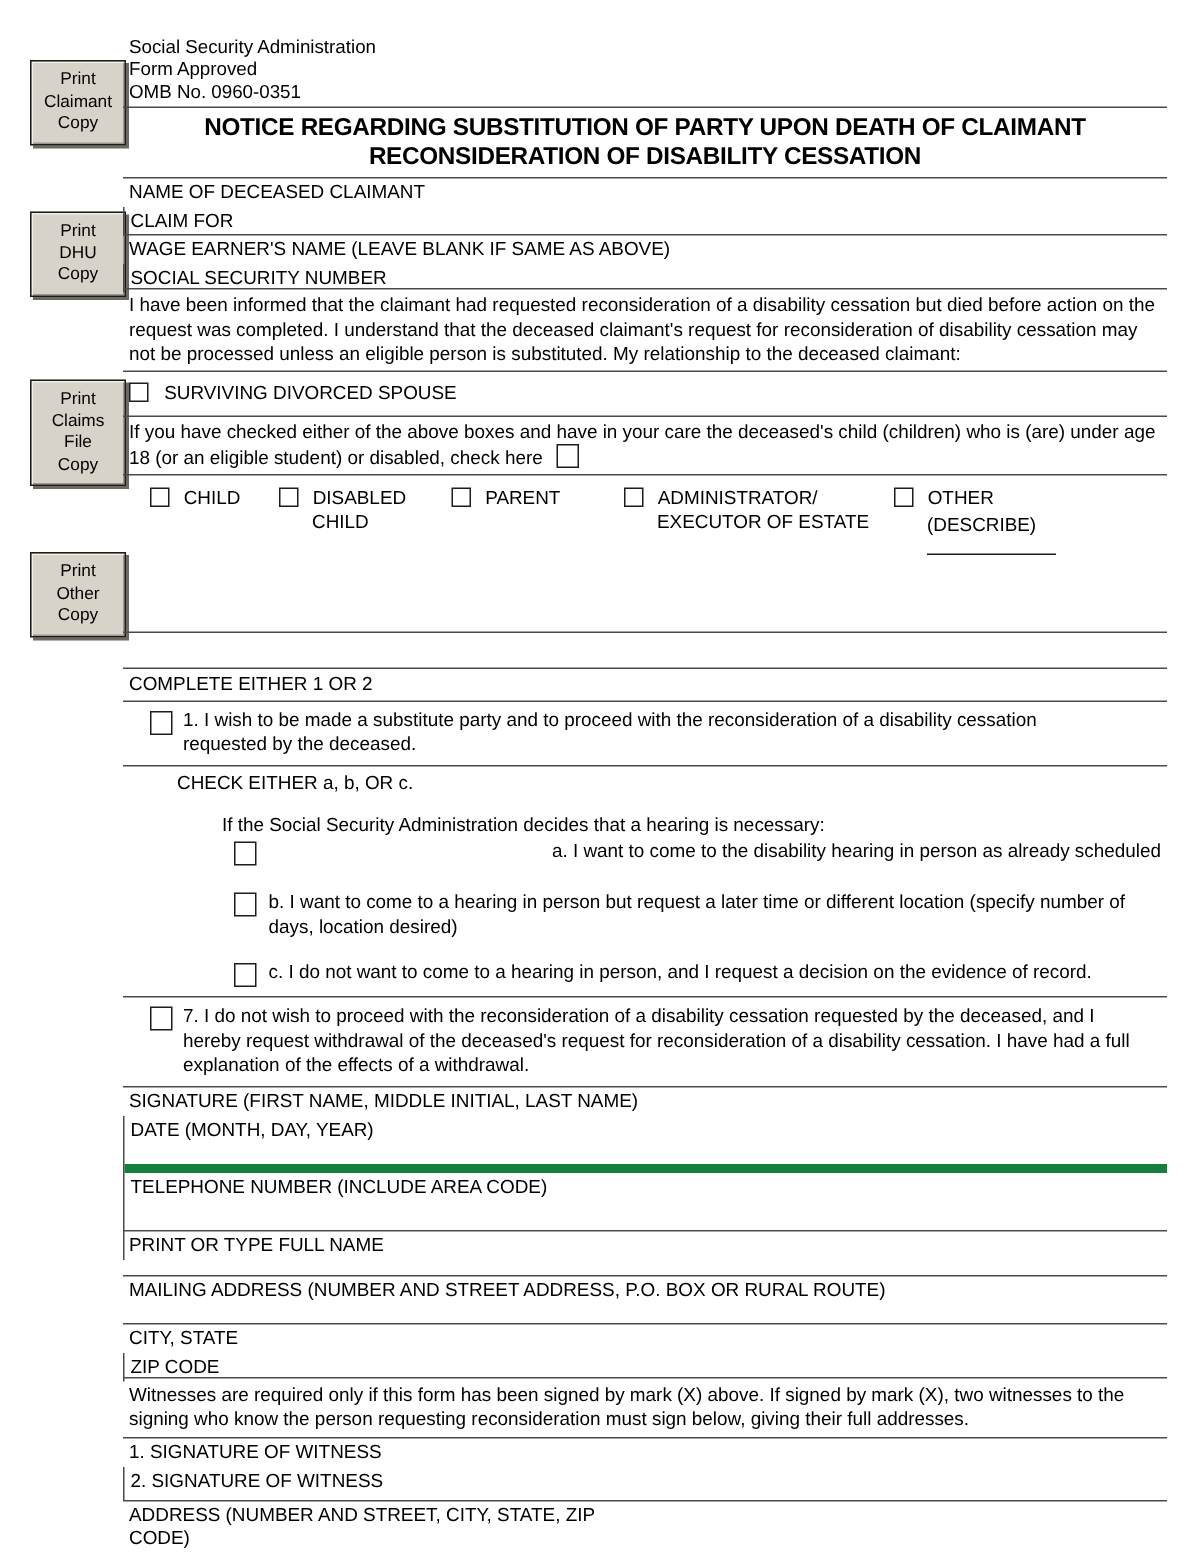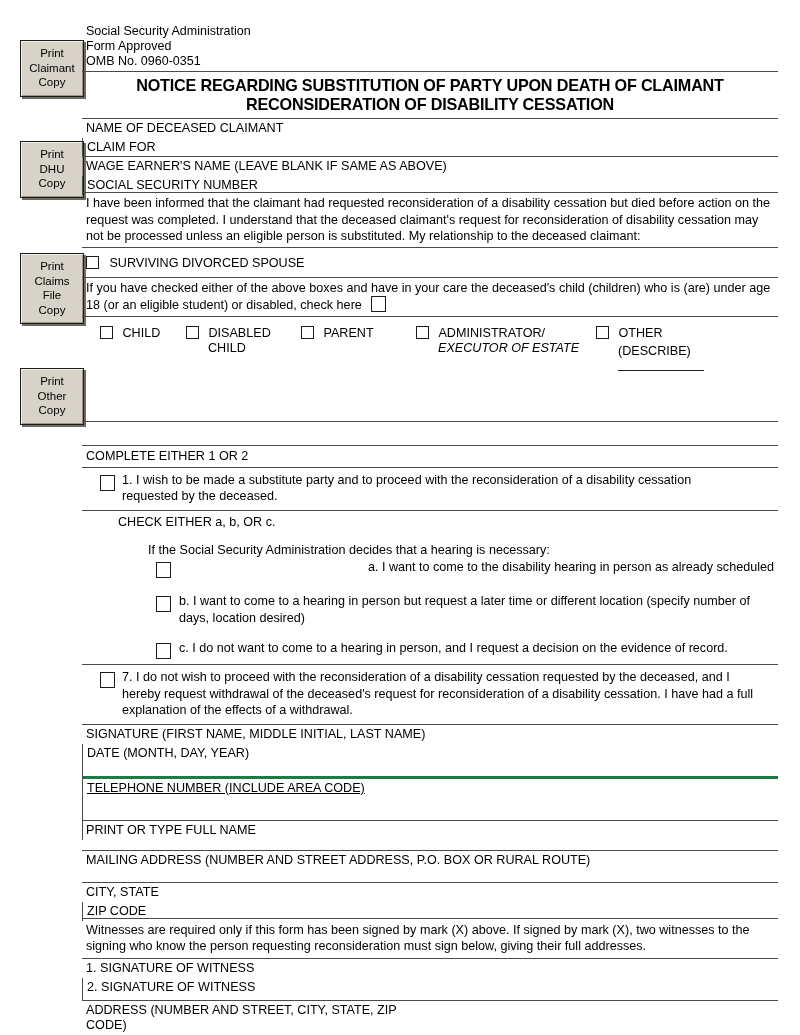--- a/index.html
+++ b/index.html
@@ -43,21 +43,21 @@
 
   
   #form-body {
     position: absolute;
     left: 82px;
     top: 24px;
     width: 696px;
     box-sizing: border-box;
   }
   .rule        { border-top: 1.4px solid #4a4a4a; }
-  .rule-thin   { border-top: 3px solid #15803d; text-decoration: underline; }
+  .rule-thin   { border-top: 6px solid #15803d; }
   .row         { position: relative; box-sizing: border-box; flex-direction: column; }
   .pad         { padding: 2px 0 2px 4px; }
 
   .hdr-top {
     display: flex;
     justify-content: space-between;
     align-items: flex-start;
     padding: 0 2px 2px 4px;
   }
   .agency { font-size: 12.5px; line-height: 15px; }
@@ -211,21 +211,21 @@
         <span class="lbl" style="margin-left:5px;">DISABLED</span>
         <div class="lbl" style="margin-left:22px;">CHILD</div>
       </div>
       <div style="width:115px;">
         <span class="cbx"></span>
         <span class="lbl" style="margin-left:5px;">PARENT</span>
       </div>
       <div style="width:180px;">
         <span class="cbx"></span>
         <span class="lbl" style="margin-left:5px;">ADMINISTRATOR/</span>
-        <div class="lbl" style="margin-left:22px;font-style:italic;">EXECUTOR OF ESTATE</div>
+        <div class="lbl" style="margin-left:22px;">EXECUTOR OF ESTATE</div>
       </div>
       <div style="flex:1;">
         <span class="cbx"></span>
         <span class="lbl" style="margin-left:5px;">OTHER</span>
         <div style="margin-left:22px;">
           <span class="lbl">(DESCRIBE)</span>
           <span class="blank-line"></span>
         </div>
       </div>
     </div>

